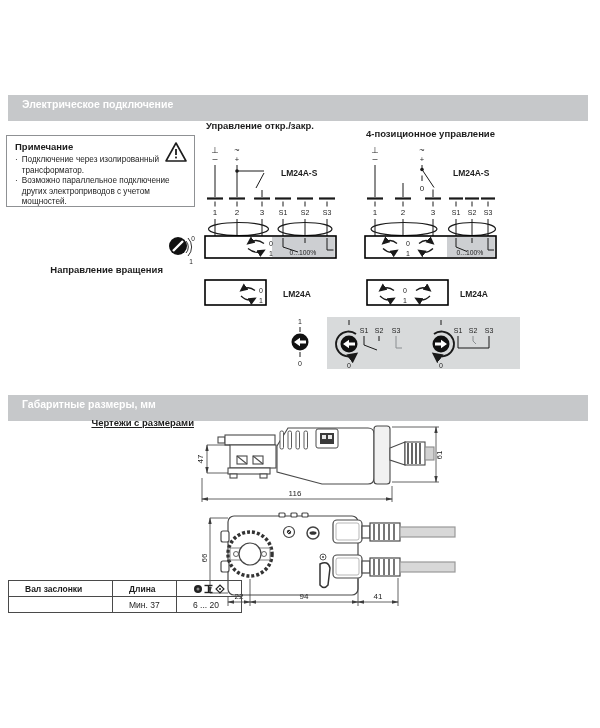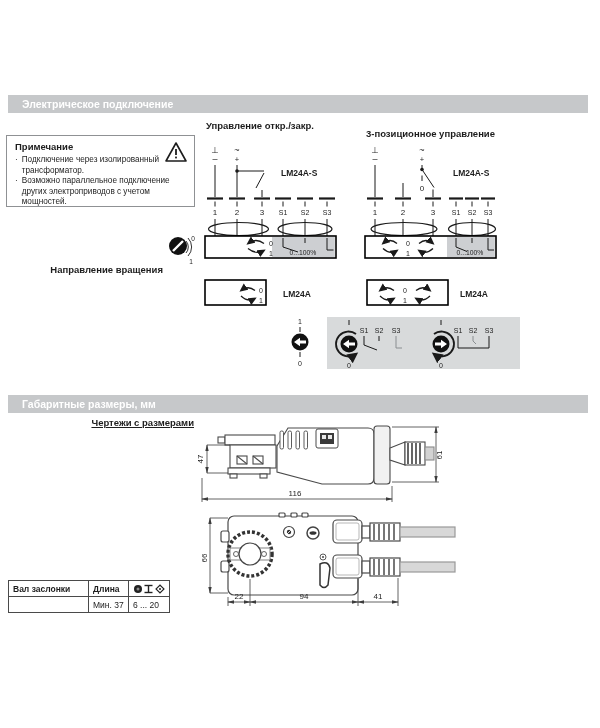--- a/index.html
+++ b/index.html
@@ -1,32 +1,32 @@
 <!DOCTYPE html>
 <html><head>
 <meta charset="utf-8">
 <style>
   html,body{margin:0;padding:0;background:#fff;}
   .page{position:relative;width:600px;height:728px;background:#fff;
         font-family:"Liberation Sans",sans-serif;color:#1d1d1d;overflow:hidden;}
-  .bar{position:absolute;left:8px;width:580px;height:18px;background:#c6c8ca;color:#fff;
+  .bar{position:absolute;left:8px;width:580px;height:26px;background:#c6c8ca;color:#fff;
        font-weight:bold;font-size:10.5px;line-height:18px;padding-left:14px;box-sizing:border-box;}
   .rlabel{position:absolute;font-weight:bold;font-size:9.5px;text-align:right;color:#1d1d1d;}
   .dtitle{position:absolute;font-weight:bold;font-size:9.5px;}
   .note{position:absolute;left:6px;top:135px;width:189px;height:72px;border:1px solid #8f9194;
         box-sizing:border-box;padding:5px 8px 4px 8px;}
   .note h4{margin:0 0 3px 0;font-size:9.5px;}
   .note .b{font-size:8.2px;line-height:10.5px;display:flex;padding-right:2px;}
   .note .dot{margin-right:4px;}
   .warn{position:absolute;right:7px;top:6px;}
   svg.abs{position:absolute;overflow:visible;}
   svg text{font-family:"Liberation Sans",sans-serif;fill:#1d1d1d;}
   .panel{position:absolute;left:327px;top:317px;width:193px;height:52px;background:#d8dadb;}
   table.shaft{position:absolute;left:8px;top:580px;border-collapse:collapse;font-size:8.5px;}
-  table.shaft td{border:1px solid #4a4a4a;padding:1px 4px;height:13px;vertical-align:middle;}
+  table.shaft td{border:1px solid #4a4a4a;padding:1px 16px;height:13px;vertical-align:middle;}
   table.shaft td.hb{font-weight:bold;}
   .c1{width:71px;} .c2{width:31px;} .c3{width:30px;}
 </style>
 </head>
 <body>
 
 <div class="page">
 
   <div class="bar" style="top:95px;">
     <span>Электрическое подключение</span>
@@ -44,21 +44,21 @@
       <span>Возможно параллельное подключение других электроприводов с учетом мощностей.</span>
     </div>
     <svg class="warn" width="22" height="20" viewBox="0 0 22 20">
       <path d="M11 1 L21 19 H1 Z" fill="none" stroke="#1d1d1d" stroke-width="1.6" stroke-linejoin="round"></path>
       <rect x="10.1" y="7" width="1.8" height="6" fill="#1d1d1d"></rect>
       <rect x="10.1" y="14.6" width="1.8" height="1.8" fill="#1d1d1d"></rect>
     </svg>
   </div>
 
   <div class="dtitle" style="left:206px;top:120px;">Управление откр./закр.</div>
-  <div class="dtitle" style="left:366px;top:128px;">3-позиционное управление</div>
+  <div class="dtitle" style="left:366px;top:128px;">4-позиционное управление</div>
 
   <svg class="abs" style="left:203px;top:140px;" width="145" height="170" viewBox="0 0 145 170">
     <defs>
       <marker id="wa1" markerWidth="7" markerHeight="7" refX="5" refY="3" orient="auto">
         <path d="M0,0 L6.5,3 L0,6 Z" fill="#1a1a1a"></path>
         </marker>
     </defs>
     <g stroke="#1a1a1a" stroke-width="1" fill="none">
       <line x1="12" y1="25" x2="12" y2="57"></line>
       <line x1="34" y1="25" x2="34" y2="57"></line>

